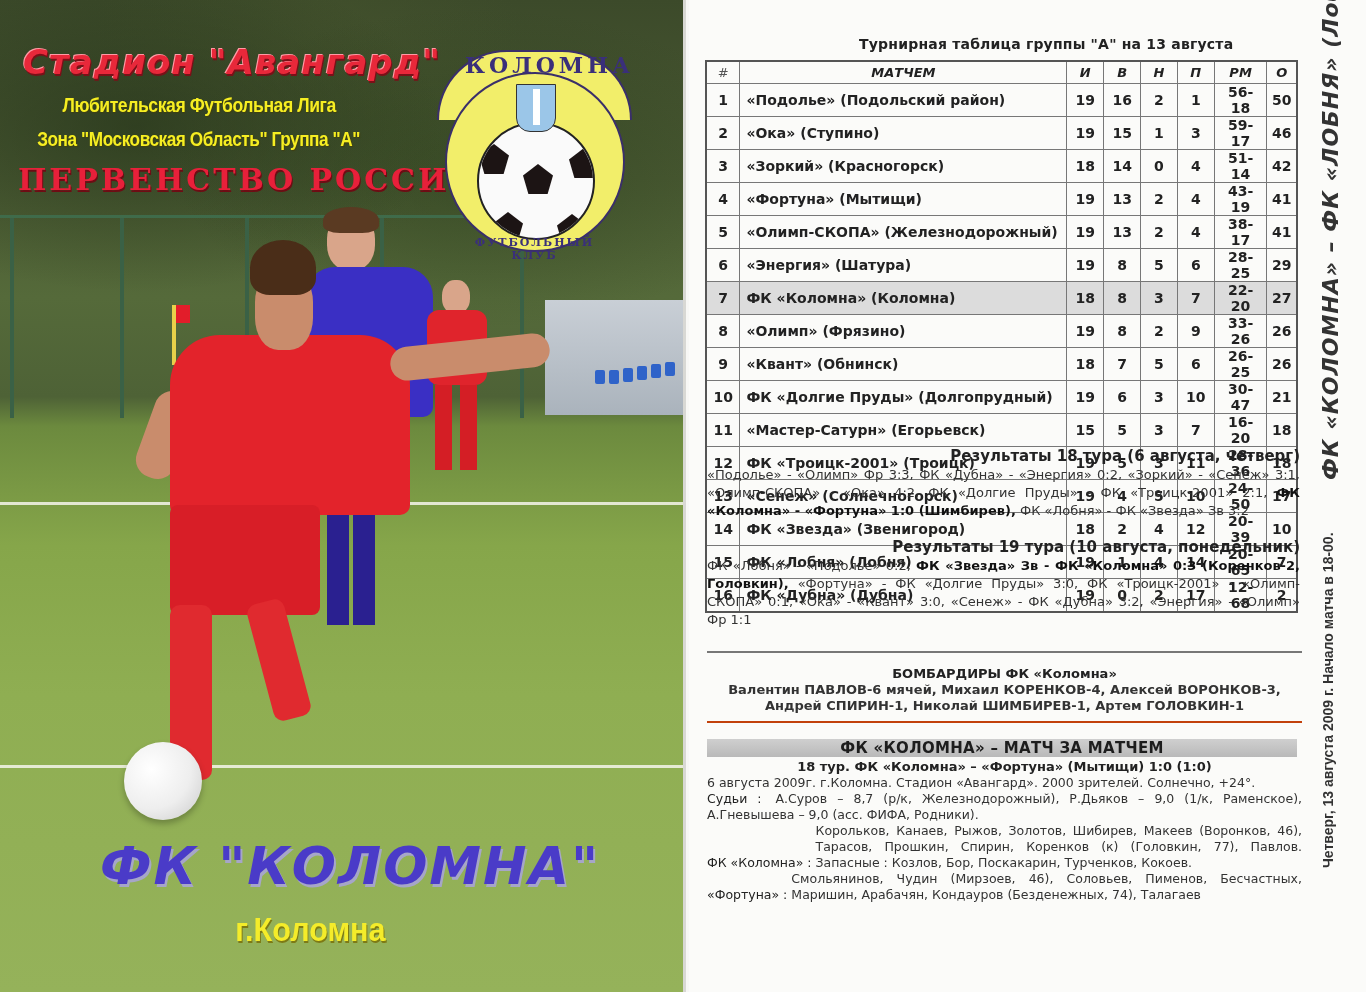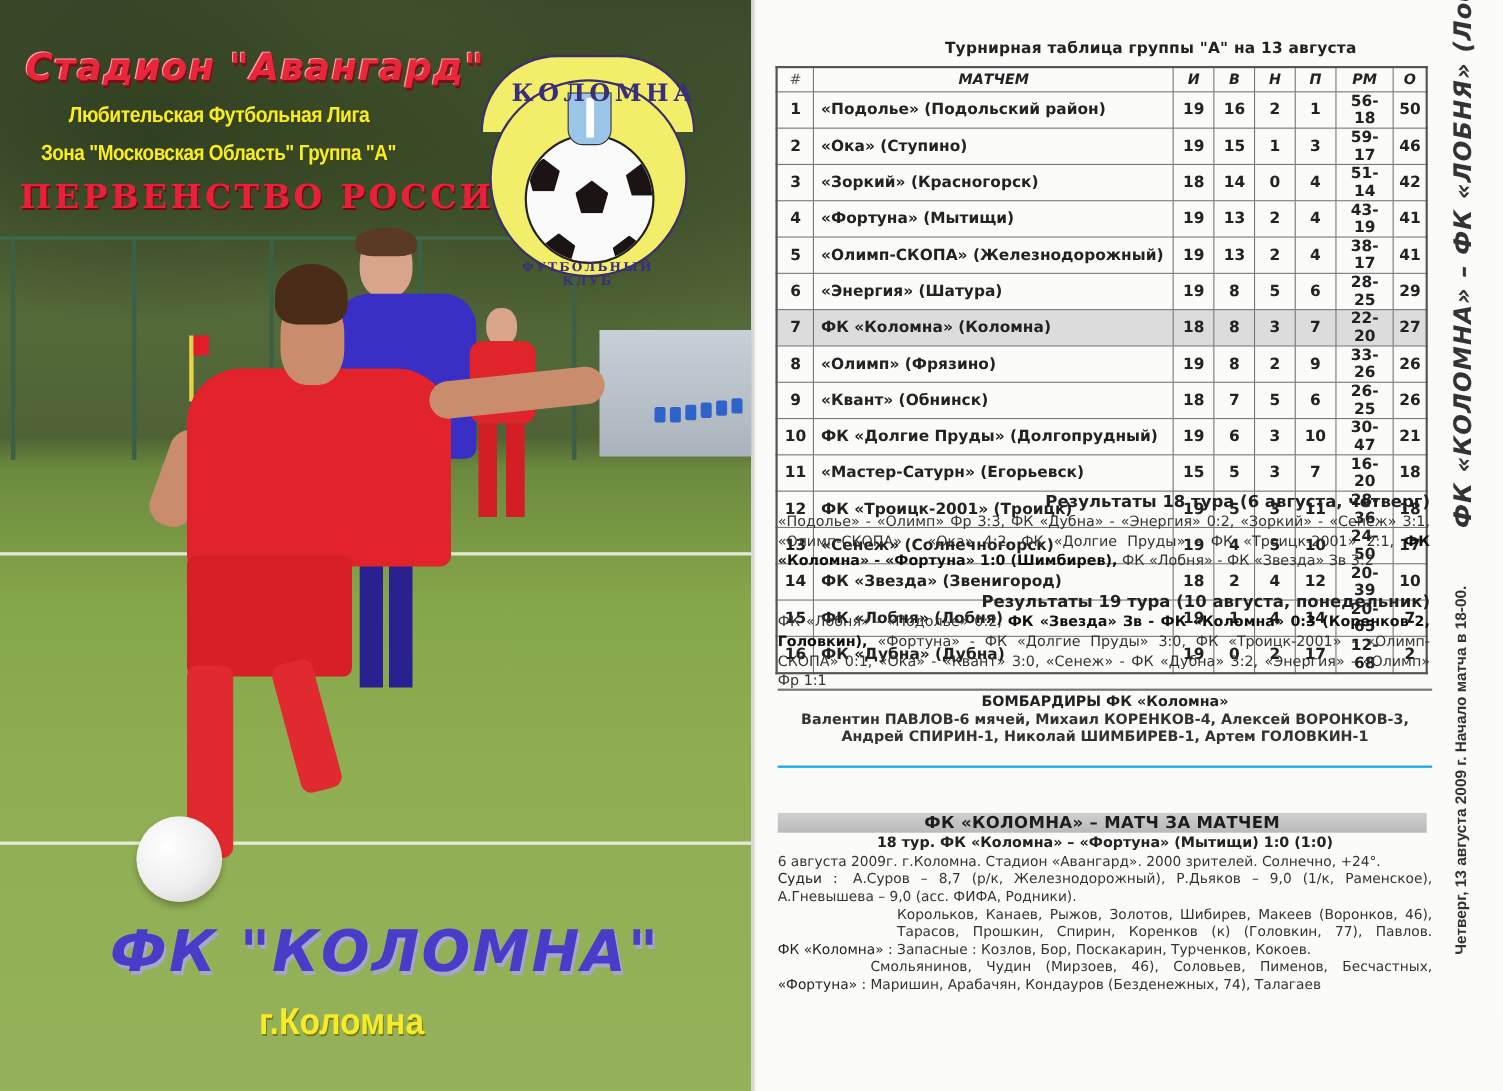--- a/index.html
+++ b/index.html
@@ -69,42 +69,42 @@
     text-shadow: 1px 2px 0 #7d7a15; transform: scaleX(0.9); transform-origin: left; }
 
   
   .logo { position: absolute; left: 437px; top: 44px; width: 195px; height: 205px; }
   .logo .ring { position: absolute; left: 8px; top: 28px; width: 180px; height: 180px; border-radius: 50%; background: #f2ee6a; border: 2px solid #3a2f6a; }
   .logo .banner { position: absolute; left: 0; top: 6px; width: 195px; height: 70px; border-radius: 100px 100px 0 0; background: #f2ee6a; border: 2px solid #3a2f6a; border-bottom: none; }
   .logo .soccerball { position: absolute; left: 40px; top: 78px; width: 118px; height: 118px; border-radius: 50%; background: #fafafa; border: 2px solid #222; overflow: hidden; }
   .logo .soccerball .pent { position: absolute; width: 30px; height: 30px; background: #1c1414; clip-path: polygon(50% 0,100% 38%,82% 100%,18% 100%,0 38%); }
   .logo .crest { position: absolute; left: 79px; top: 40px; width: 40px; height: 48px; background: #9bc6e8; border: 1px solid #333; border-radius: 0 0 14px 14px; }
   .logo .crest::after { content: ""; position: absolute; left: 16px; top: 4px; width: 7px; height: 36px; background: #fff; }
-  .logo .arc-top { position: absolute; left: 28px; top: 28px; width: 140px; font: bold 22px "DejaVu Serif", serif; color: #3a2f7a; text-align: right; letter-spacing: 4px; }
+  .logo .arc-top { position: absolute; left: 28px; top: 8px; width: 140px; font: bold 22px "DejaVu Serif", serif; color: #3a2f7a; text-align: right; letter-spacing: 4px; }
   .logo .arc-bottom { position: absolute; left: 20px; top: 192px; width: 155px; font: bold 11px "DejaVu Serif", serif; color: #3a2f7a; text-align: center; letter-spacing: 2px; }
 
   
   .page { position: absolute; left: 689px; top: 0; width: 677px; height: 992px; background: #fbfbf9; }
   .standings-title { position: absolute; left: 170px; top: 36px; font: bold 14px "DejaVu Sans", sans-serif; color: #222; letter-spacing: 0.2px; }
   table.standings { position: absolute; left: 16px; top: 60px; width: 593px; border-collapse: collapse; border: 2px solid #555;
     font: bold 14px "DejaVu Sans", sans-serif; color: #222; }
   table.standings th, table.standings td { border: 1px solid #777; height: 22.4px; padding: 0 4px; text-align: center; }
   table.standings th { font-style: italic; font-weight: bold; font-size: 13px; }
   table.standings th.h-num { font-style: normal; font-weight: normal; color: #555; }
   table.standings td.team { text-align: left; padding-left: 6px; margin-left: 20px; }
   table.standings tr.highlight td { background: #dcdcdc; }
   col.c-num { width: 34px; } col.c-team { width: 329px; } col.c-s { width: 37px; } col.c-rm { width: 53px; } col.c-pts { width: 30px; }
 
   .results { position: absolute; left: 18px; width: 593px; font: 13px "DejaVu Sans", sans-serif; color: #333; line-height: 18px; text-align: justify; }
   .results h3 { text-align: right; font: bold 15px "DejaVu Sans", sans-serif; color: #222; margin-bottom: 1px; }
   .results b { color: #111; }
   .r18 { top: 447px; } .r19 { top: 538px; }
 
-  .scorers { position: absolute; left: 18px; top: 626px; width: 595px; height: 72px; border-top: 2px solid #777; border-bottom: 2px solid #0ea5e9;
-    font: bold 13px "DejaVu Sans", sans-serif; color: #333; text-align: center; line-height: 16px; padding-top: 3px; }
+  .scorers { position: absolute; left: 18px; top: 651px; width: 595px; height: 72px; border-top: 2px solid #777; border-bottom: 2px solid #c2410c;
+    font: bold 13px "DejaVu Sans", sans-serif; color: #333; text-align: center; line-height: 16px; padding-top: 13px; }
   .scorers .title { color: #222; }
 
   .mbm-banner { position: absolute; left: 18px; top: 739px; width: 590px; height: 18px; background: linear-gradient(180deg,#cfcfcf,#b9b9b9);
     font: bold 15px "DejaVu Sans", sans-serif; color: #1d1d1d; text-align: center; line-height: 18px; letter-spacing: 0.3px; }
   .match { position: absolute; left: 18px; top: 759px; width: 595px; font: 12.5px "DejaVu Sans", sans-serif; color: #333; line-height: 16px; }
   .match .headline { text-align: center; font-weight: bold; color: #222; font-size: 13px; }
   .match .row { display: flex; align-items: flex-end; }
   .match .lbl { font-weight: normal; white-space: nowrap; margin-right: 4px; color: #222; }
   .match .txt { text-align: justify; }
 

